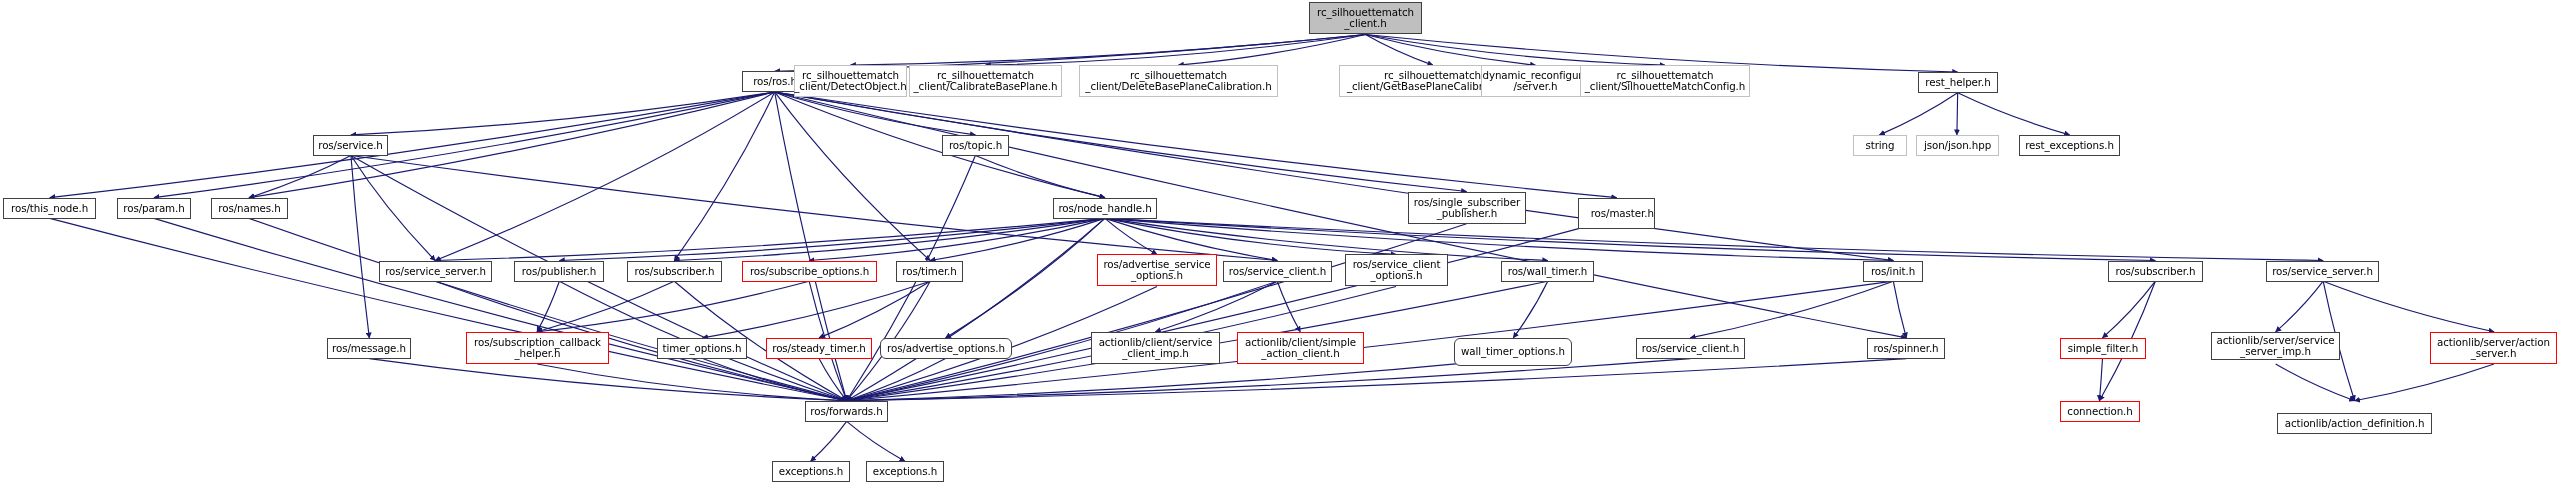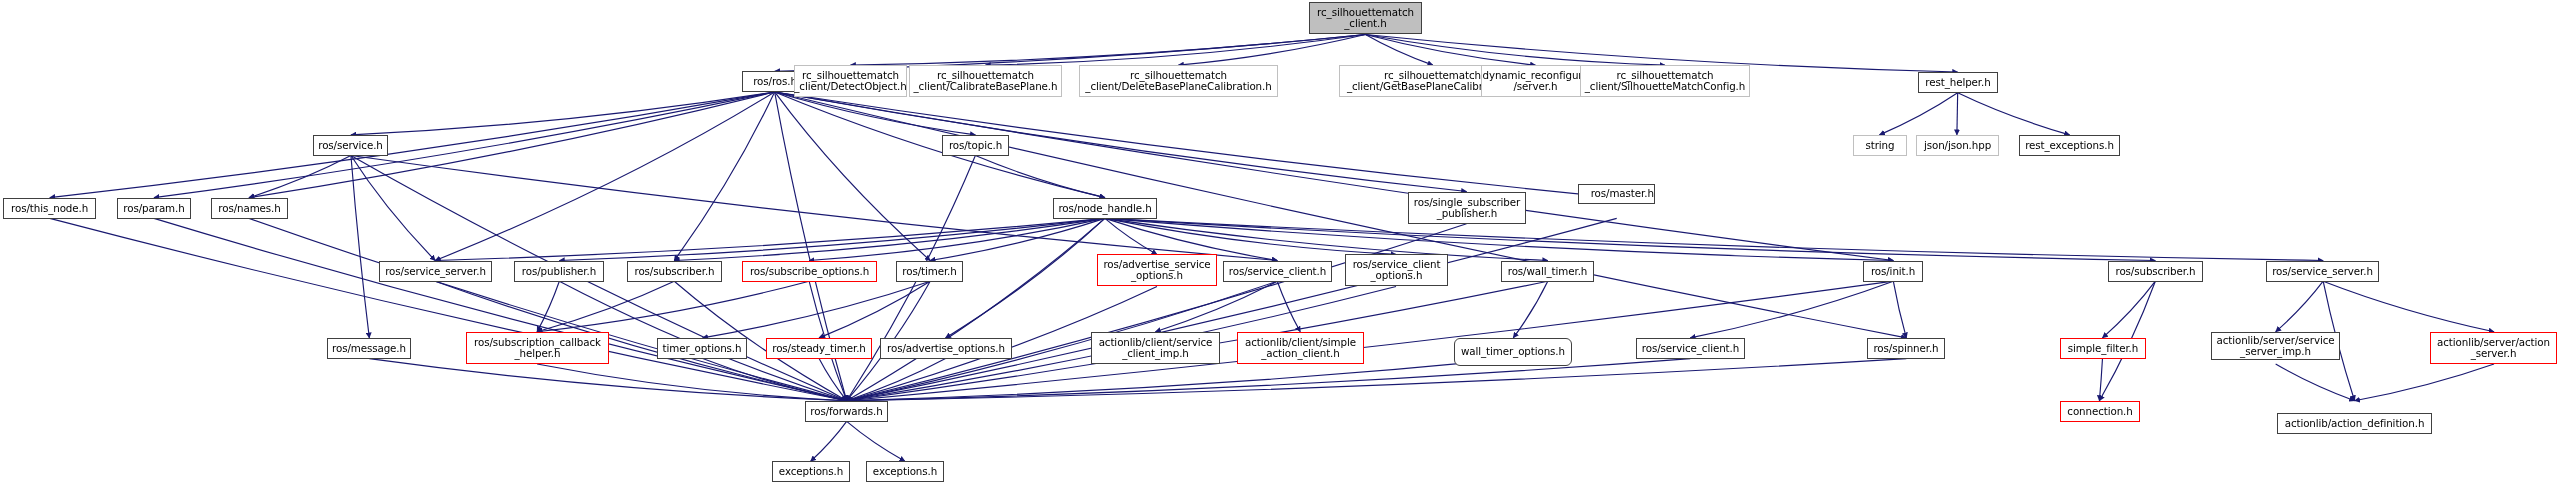--- a/index.html
+++ b/index.html
@@ -164,41 +164,41 @@
     <div class="node weak" style="left: 1916px; top: 135px; width: 83px; height: 20.7px;">json/json.hpp</div>
     <div class="node strong" style="left: 2019px; top: 135px; width: 101px; height: 20.7px;">rest_exceptions.h</div>
     <div class="node strong" style="left: 313px; top: 135px; width: 75px; height: 20.7px;">ros/service.h</div>
     <div class="node strong" style="left: 942px; top: 135px; width: 67px; height: 20.7px;">ros/topic.h</div>
     <div class="node strong" style="left: 3.1px; top: 198px; width: 93px; height: 20.7px;">ros/this_node.h</div>
     <div class="node strong" style="left: 117px; top: 198px; width: 74px; height: 20.7px;">ros/param.h</div>
     <div class="node strong" style="left: 211px; top: 198px; width: 77px; height: 20.7px;">ros/names.h</div>
     <div class="node strong" style="left: 1053px; top: 198px; width: 104px; height: 20.7px;">ros/node_handle.h</div>
     <div class="node strong" style="left: 1408px; top: 192px; width: 118px; height: 32px;">ros/single_subscriber
 _publisher.h</div>
-    <div class="node strong" style="left: 1578px; top: 184px; width: 77px; height: 20px; padding-left: 13px;">ros/master.h</div>
+    <div class="node strong" style="left: 1578px; top: 198px; width: 77px; height: 31px; padding-left: 13px;">ros/master.h</div>
     <div class="node strong" style="left: 379px; top: 261px; width: 113px; height: 20.7px;">ros/service_server.h</div>
     <div class="node strong" style="left: 514px; top: 261px; width: 90px; height: 20.7px;">ros/publisher.h</div>
     <div class="node strong" style="left: 627px; top: 261px; width: 95px; height: 20.7px;">ros/subscriber.h</div>
     <div class="node red" style="left: 742px; top: 261px; width: 135px; height: 20.7px;">ros/subscribe_options.h</div>
     <div class="node strong" style="left: 896px; top: 261px; width: 67px; height: 20.7px;">ros/timer.h</div>
     <div class="node red" style="left: 1097px; top: 254px; width: 120px; height: 32px;">ros/advertise_service
 _options.h</div>
     <div class="node strong" style="left: 1223px; top: 261px; width: 109px; height: 20.7px;">ros/service_client.h</div>
     <div class="node strong" style="left: 1345px; top: 254px; width: 103px; height: 32px;">ros/service_client
 _options.h</div>
     <div class="node strong" style="left: 1501px; top: 261px; width: 93px; height: 20.7px;">ros/wall_timer.h</div>
     <div class="node strong" style="left: 1863px; top: 261px; width: 60px; height: 20.7px;">ros/init.h</div>
     <div class="node strong" style="left: 2108px; top: 261px; width: 95px; height: 20.7px;">ros/subscriber.h</div>
     <div class="node strong" style="left: 2266px; top: 261px; width: 113px; height: 20.7px;">ros/service_server.h</div>
     <div class="node strong" style="left: 327px; top: 338px; width: 84px; height: 20.7px;">ros/message.h</div>
     <div class="node red" style="left: 466px; top: 332px; width: 143px; height: 32px;">ros/subscription_callback
 _helper.h</div>
     <div class="node strong" style="left: 657px; top: 338px; width: 90px; height: 20.7px;">timer_options.h</div>
     <div class="node red" style="left: 766px; top: 338px; width: 106px; height: 20.7px;">ros/steady_timer.h</div>
-    <div class="node strong" style="left: 880px; top: 338px; width: 132px; height: 20.7px;">ros/advertise_options.h</div>
+    <div class="node strong" style="left: 880px; top: 338px; width: 132px; height: 20.7px; border-radius: 6px;">ros/advertise_options.h</div>
     <div class="node strong" style="left: 1091px; top: 332px; width: 129px; height: 32px;">actionlib/client/service
 _client_imp.h</div>
     <div class="node red" style="left: 1237px; top: 332px; width: 127px; height: 32px;">actionlib/client/simple
 _action_client.h</div>
     <div class="node strong" style="left: 1454px; top: 338px; width: 118px; height: 28px; border-radius: 6px;">wall_timer_options.h</div>
     <div class="node strong" style="left: 1636px; top: 338px; width: 109px; height: 20.7px;">ros/service_client.h</div>
     <div class="node strong" style="left: 1867px; top: 338px; width: 78px; height: 20.7px;">ros/spinner.h</div>
     <div class="node red" style="left: 2060px; top: 338px; width: 86px; height: 20.7px;">simple_filter.h</div>
     <div class="node strong" style="left: 2211px; top: 332px; width: 129px; height: 28px;">actionlib/server/service
 _server_imp.h</div>

